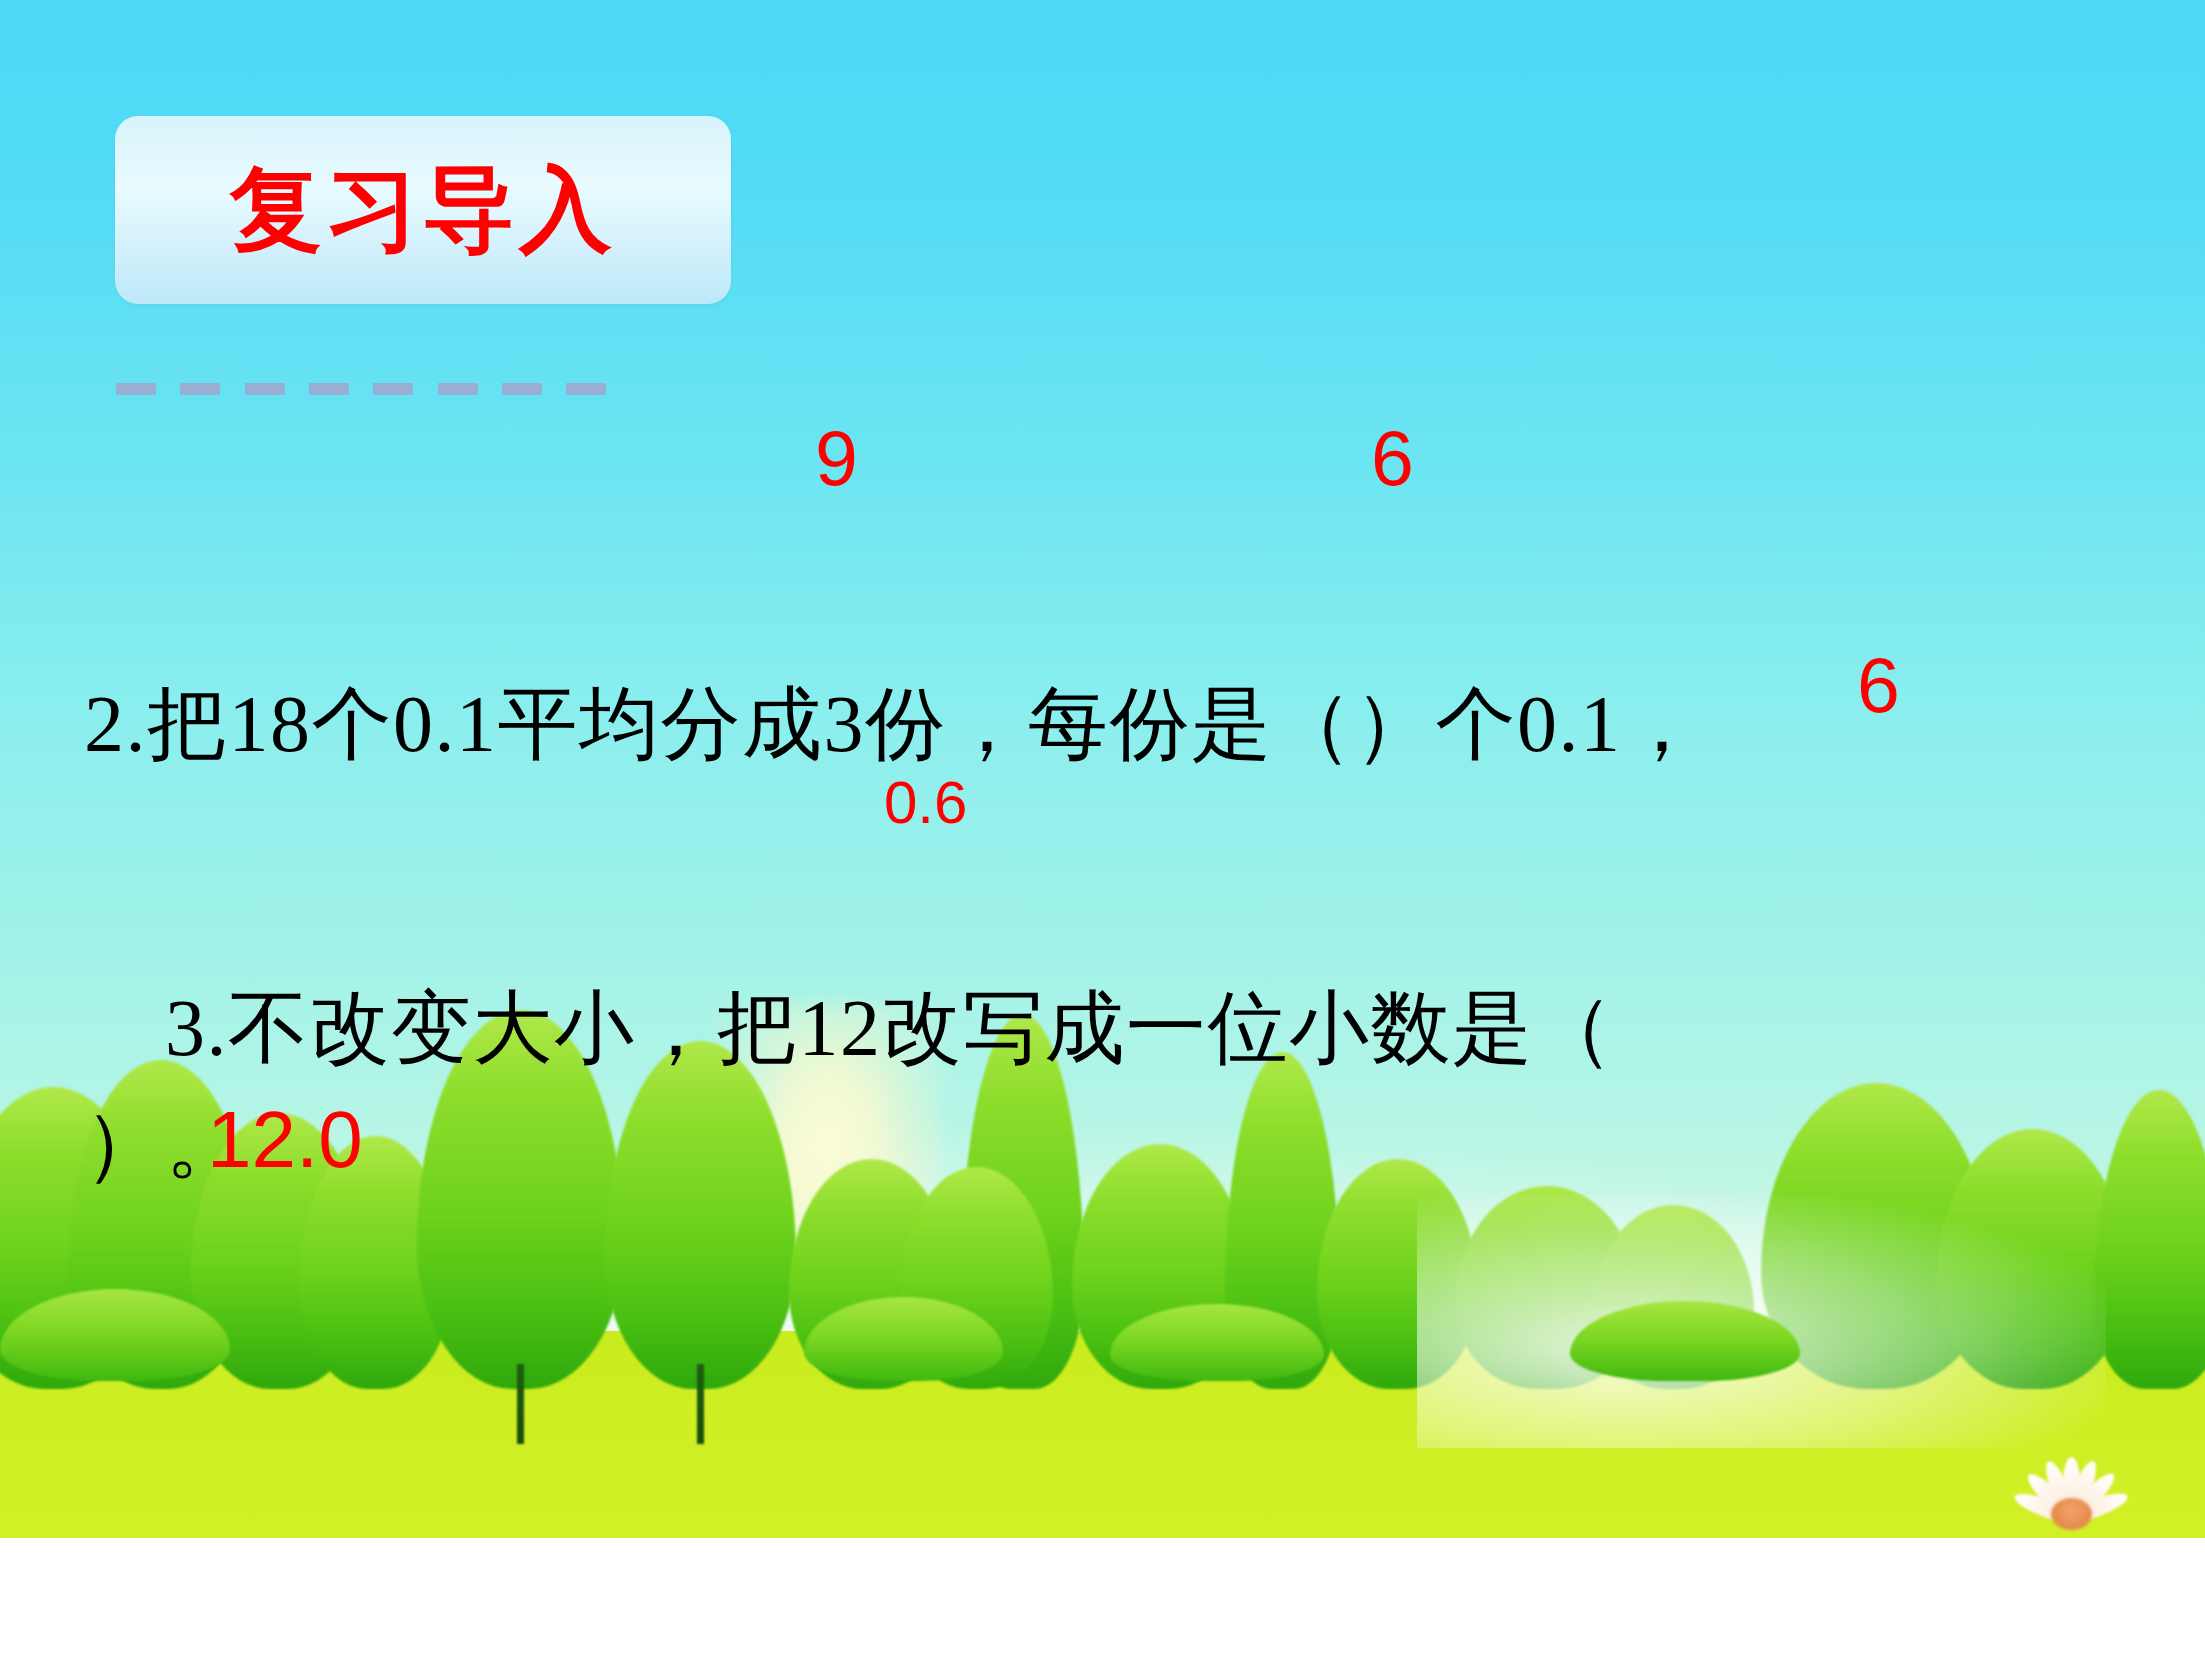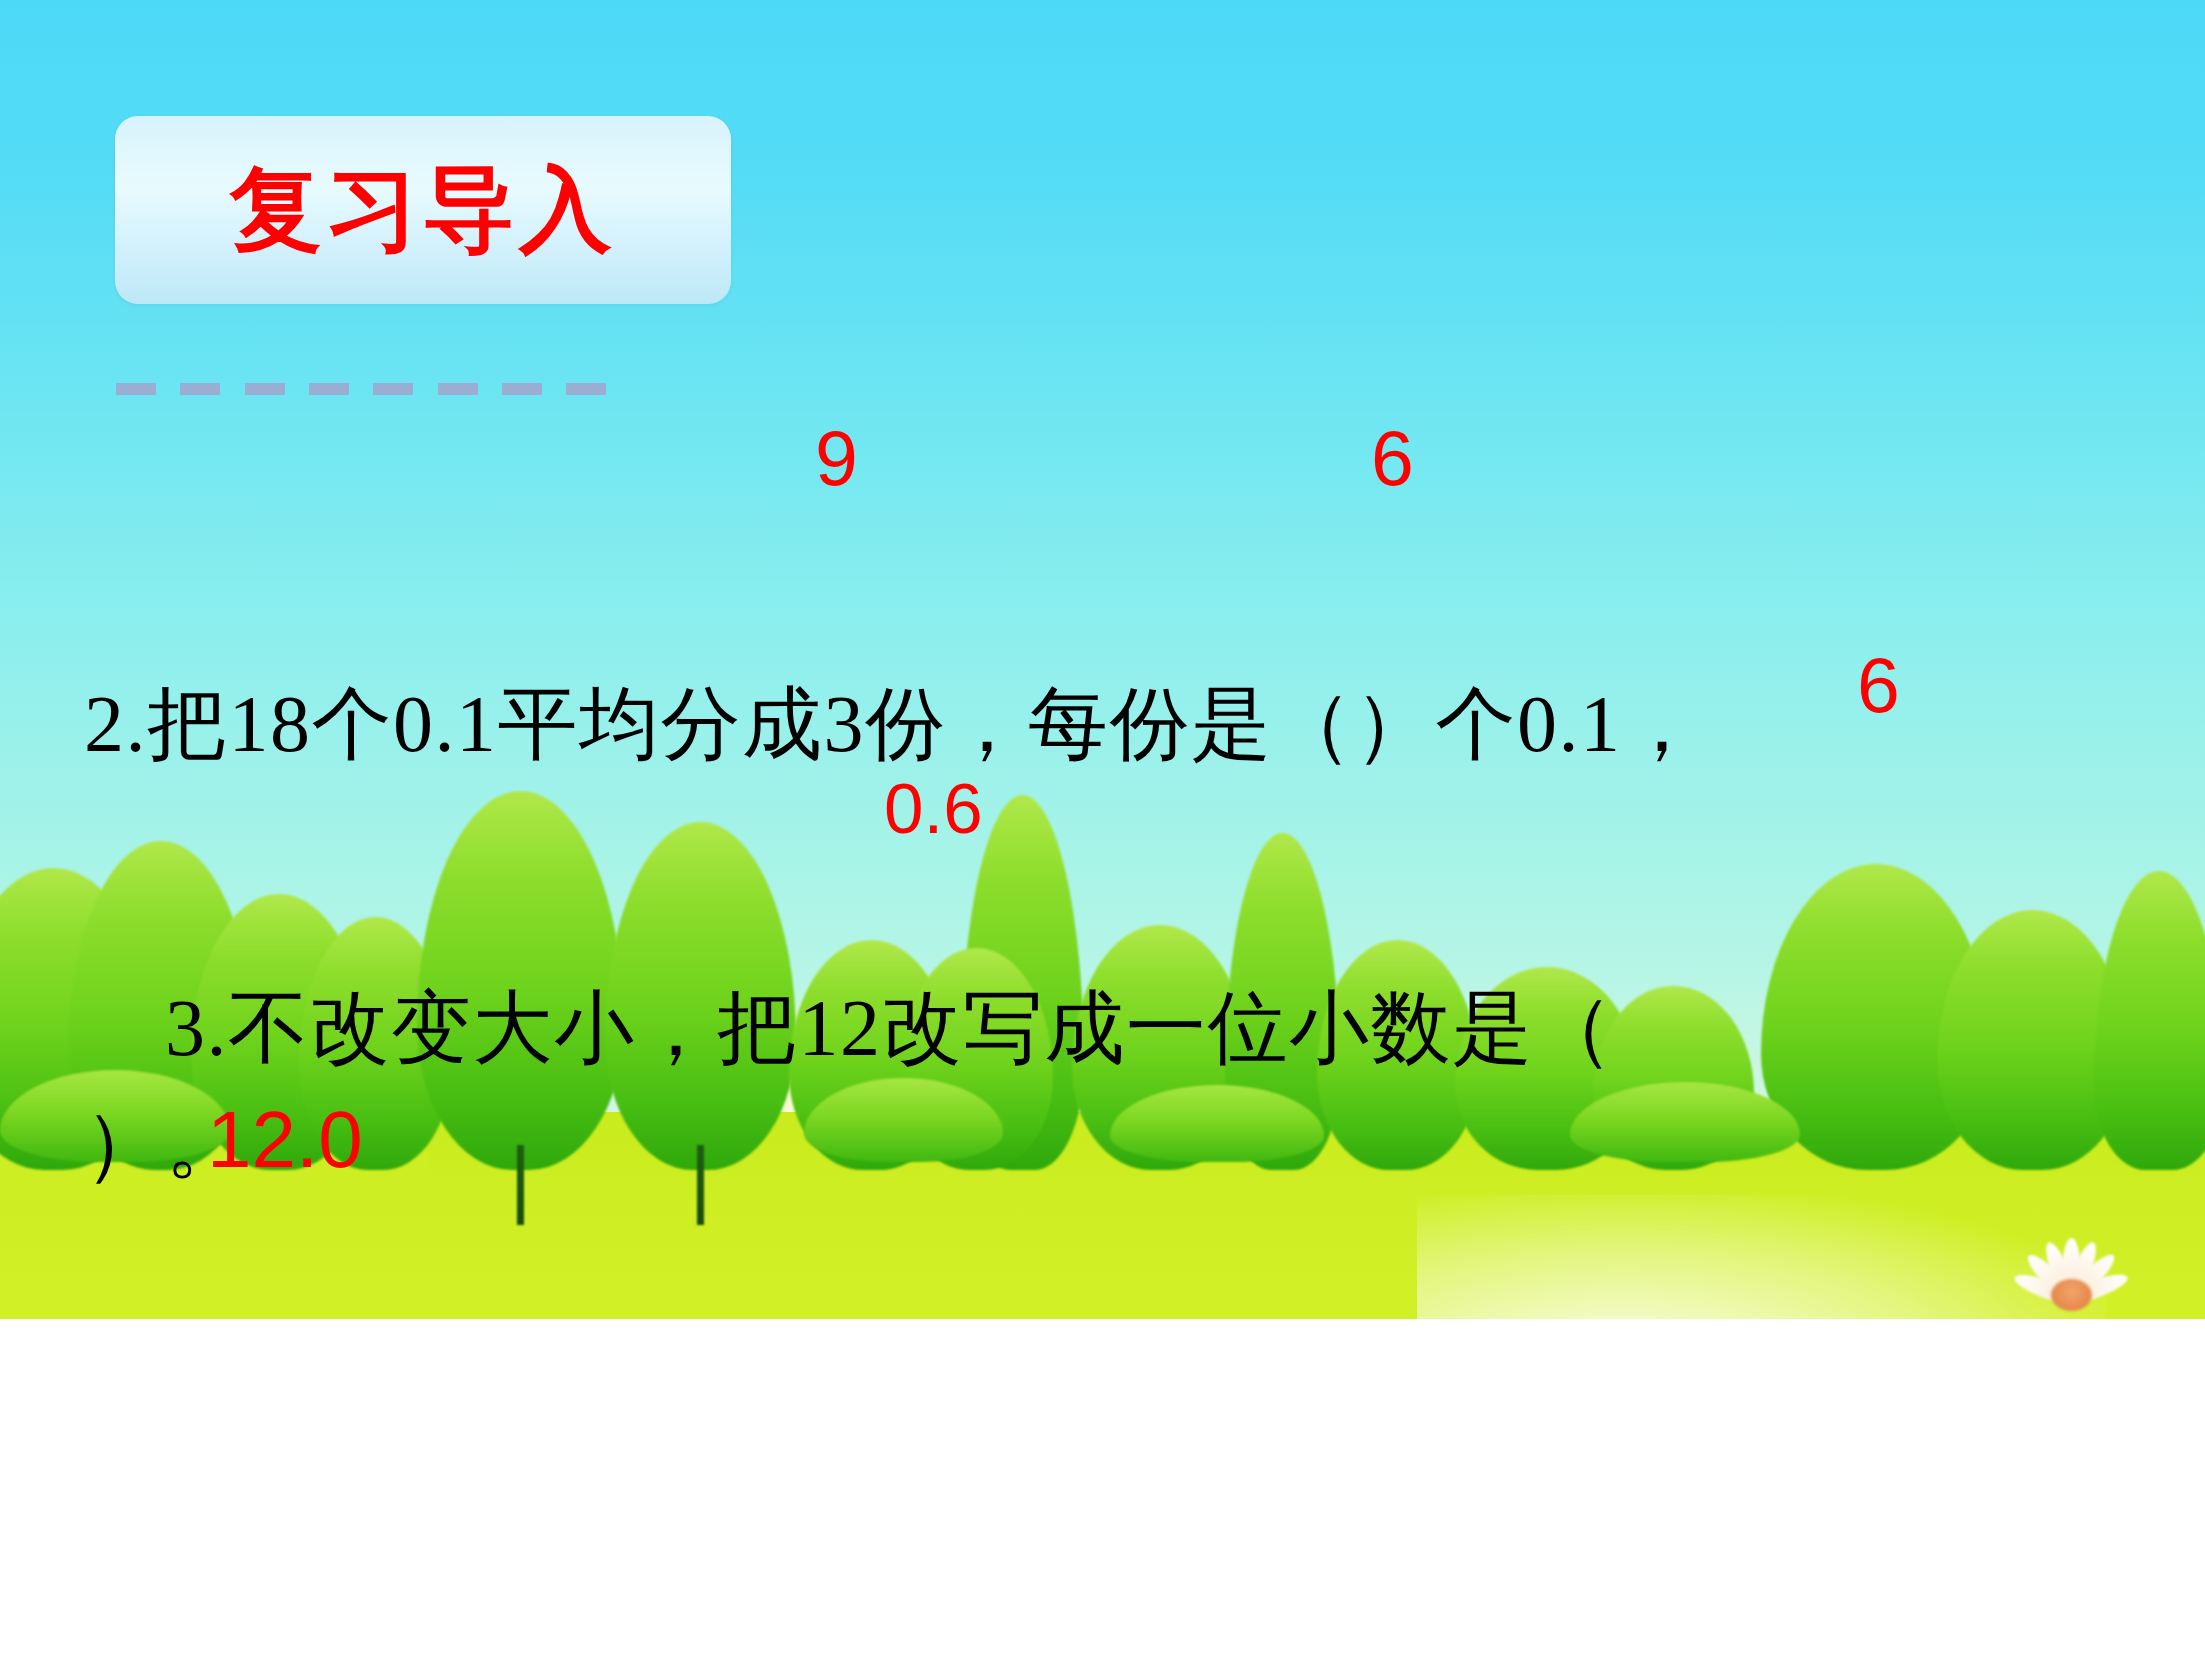--- a/index.html
+++ b/index.html
@@ -8,21 +8,21 @@
   }
   body {
     width: 2205px; height: 1654px;
     overflow: hidden;
     font-family: "Liberation Sans", sans-serif;
   }
 
   
   #slide {
     position: relative;
-    width: 2205px; height: 1319px;
+    width: 2205px; height: 1538px;
     overflow: hidden;
     background: linear-gradient(to bottom,
         #4cd9f7 0%,
         #55dcf6 14%,
         #6ce5f2 30%,
         #8aeeee 46%,
         #9ff2e9 60%,
         #b3f5e6 72%,
         #ccf7e2 82%,
         #e2f7e0 90%,
@@ -191,21 +191,21 @@
   #q1      { left: 138px;  top: 429px; }
   #q2a     { left: 84px;  top: 636px; margin-top: 48px; }
   #q2b     { left: 84px;  top: 766px; }
   #q3a     { left: 165px;  top: 988px; }
   #q3b     { left: 84px;  top: 1103px; }
   #q4      { left: 138px;  top: 1294px; }
 
   #a1-nine { left: 815px; top: 420px;  font-size: 77px; }
   #a1-six  { left: 1371px; top: 420px;  font-size: 77px; }
   #a2-six  { left: 1857px; top: 647px;  font-size: 77px; }
-  #a2-zs   { left: 884px; top: 773px; font-size: 71px; }
+  #a2-zs   { left: 884px; top: 773px; font-size: 60px; }
   #a3-twelve { left: 207px; top: 1100px; font-size: 80px; }
 
   .layer-bg   { z-index: 1; }
   .layer-text { z-index: 20; }
 </style>
 </head>
 <body>
 
 <div id="slide">
 

